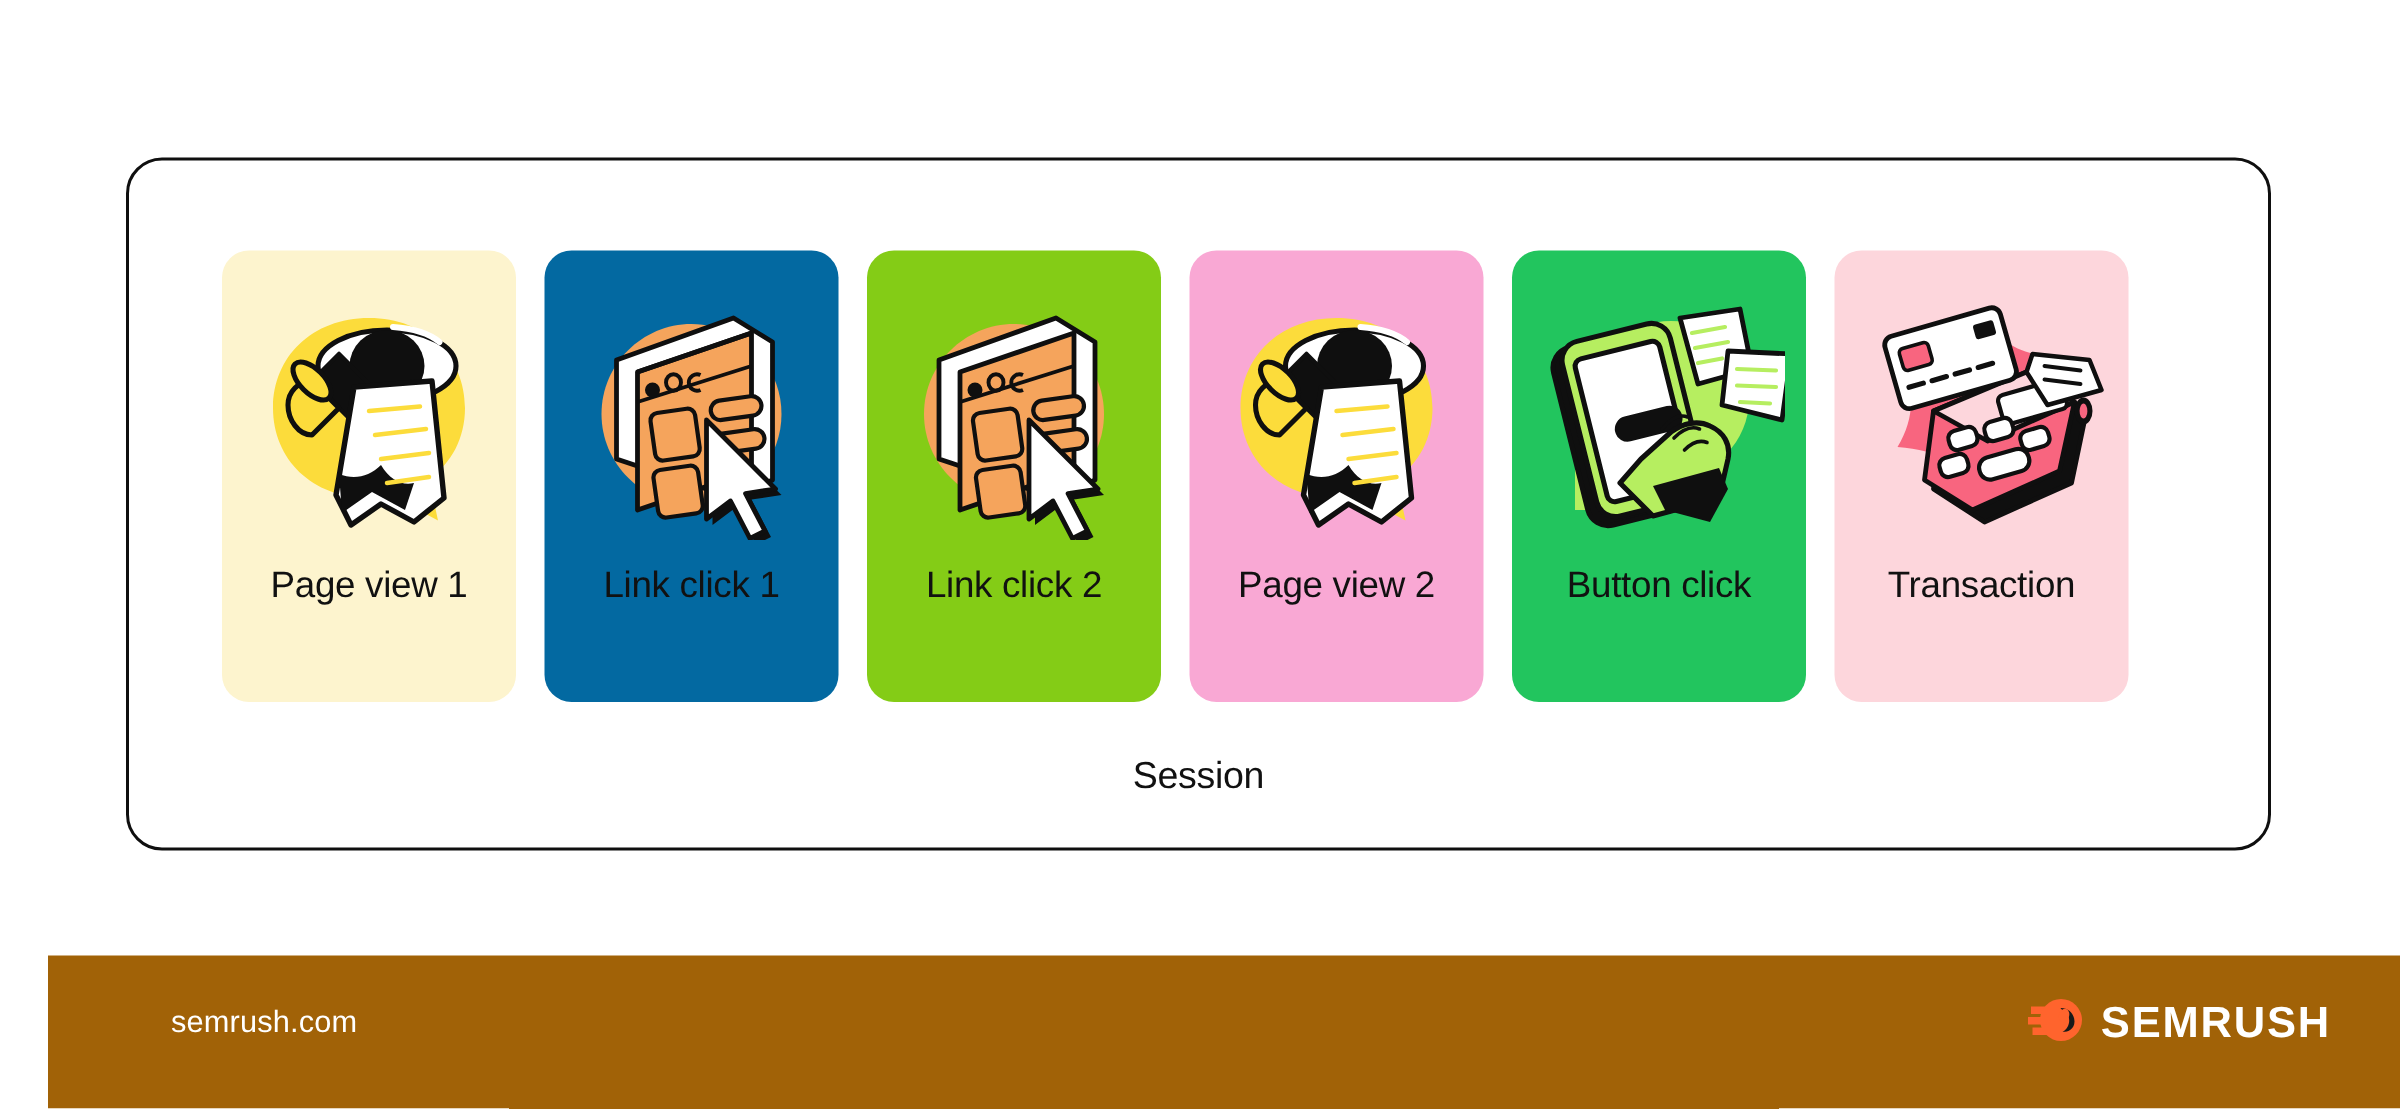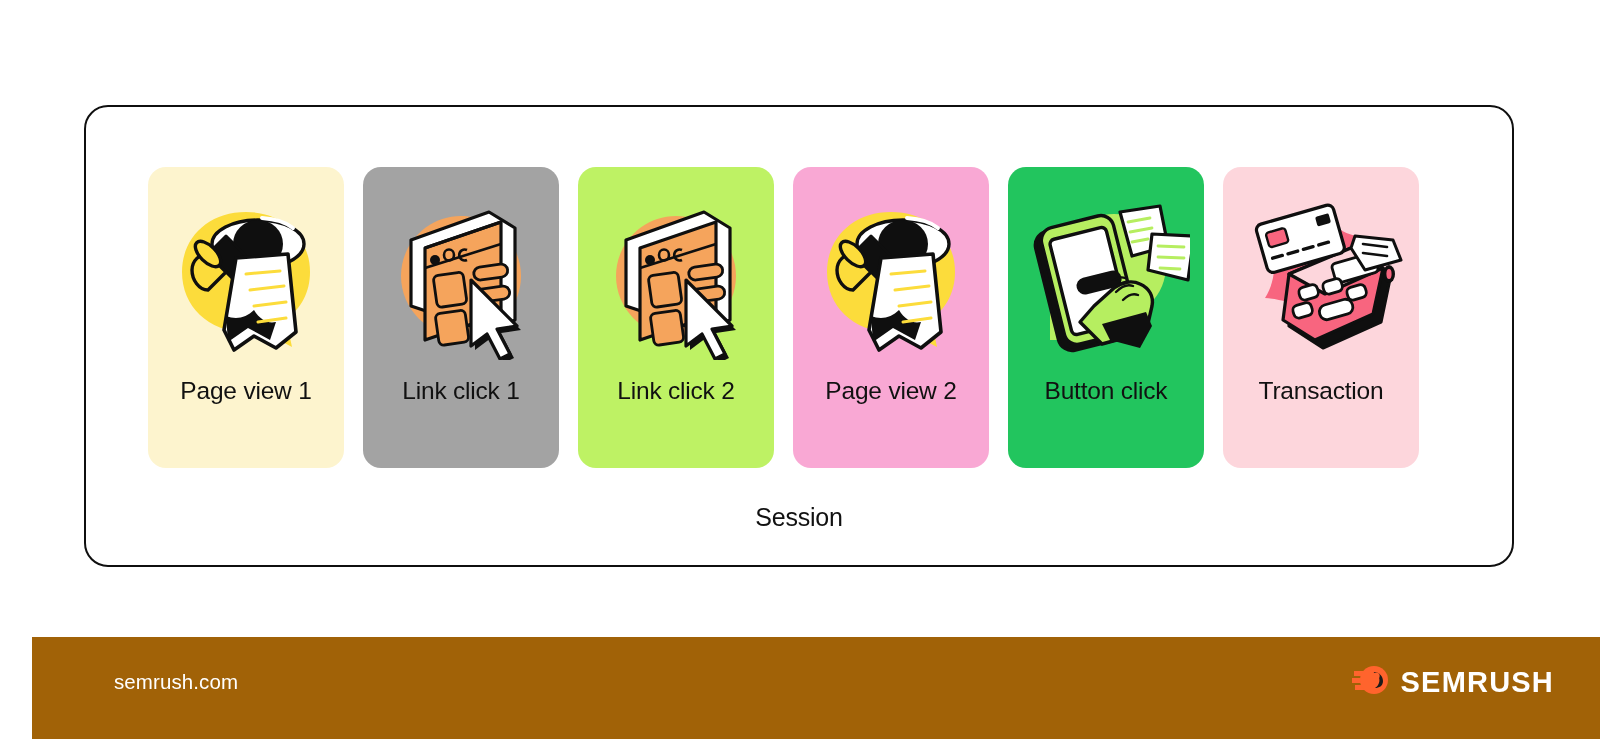--- a/index.html
+++ b/index.html
@@ -139,21 +139,21 @@
             <path d="M30 78c0-9 7-16 16-16l18 18-18 18c-9 0-16-10-16-20z" fill="#FCDC3B" stroke="#0f0f0f" stroke-width="3.4" stroke-linejoin="round"></path>
             <ellipse cx="46" cy="62" rx="8" ry="16" transform="rotate(-45 46 62)" fill="#FCDC3B" stroke="#0f0f0f" stroke-width="3.4"></ellipse>
             <path d="M74 66l52-4 8 78-20 16-22-12-20 14-10-20z" fill="#ffffff" stroke="#0f0f0f" stroke-width="3.6" stroke-linejoin="round"></path>
             <path d="M64 124c10 4 20 2 28-6 6 10 14 14 22 12l-6 18-22-12-20 14z" fill="#0f0f0f"></path>
             <path d="M84 82l34-3M88 98l34-4M92 114l32-4M96 130l28-4" stroke="#FCDC3B" stroke-width="3" stroke-linecap="round" fill="none"></path>
           </svg>
         </div>
         <div class="card-label">Page view 1</div>
       </div>
 
-      <div class="card" style="background:#a3a3a3">
+      <div class="card" style="background:#0369a1">
         <div class="card-art">
           <svg width="168" height="168" viewBox="0 0 168 168">
             <path d="M84 24c33 0 60 27 60 60s-27 60-60 60-60-27-60-60 27-60 60-60z" fill="#F5A45C"></path>
             <path d="M22 46h24v-22h18v22h24v18h-24v22h-18v-22h-24z" fill="#F5A45C" opacity="0"></path>
             <g stroke="#0f0f0f" stroke-width="3.2" stroke-linejoin="round">
               <path d="M34 48l78-28 26 16v92l-26 12-78-26z" fill="#ffffff"></path>
               <path d="M48 56l76-26v92l-76 26z" fill="#F5A45C"></path>
               <path d="M48 56l76-26" fill="none"></path>
               <path d="M48 76l76-24" fill="none" stroke-width="2.6"></path>
             </g>
@@ -166,21 +166,21 @@
               <rect x="96" y="76" width="34" height="13" rx="6.5" transform="rotate(-8 96 76)"></rect>
               <rect x="98" y="98" width="34" height="13" rx="6.5" transform="rotate(-8 98 98)"></rect>
             </g>
             <path d="M98 92l46 46-20 3 13 25-10 5-13-25-16 12z" fill="#0f0f0f"></path>
             <path d="M94 88l46 46-20 3 13 25-10 5-13-25-16 12z" fill="#ffffff" stroke="#0f0f0f" stroke-width="3.2" stroke-linejoin="round"></path>
           </svg>
         </div>
         <div class="card-label">Link click 1</div>
       </div>
 
-      <div class="card" style="background:#bef264">
+      <div class="card" style="background:#84cc16">
         <div class="card-art">
           <svg width="168" height="168" viewBox="0 0 168 168">
             <path d="M84 24c33 0 60 27 60 60s-27 60-60 60-60-27-60-60 27-60 60-60z" fill="#F5A45C"></path>
             <g stroke="#0f0f0f" stroke-width="3.2" stroke-linejoin="round">
               <path d="M34 48l78-28 26 16v92l-26 12-78-26z" fill="#ffffff"></path>
               <path d="M48 56l76-26v92l-76 26z" fill="#F5A45C"></path>
               <path d="M48 76l76-24" fill="none" stroke-width="2.6"></path>
             </g>
             <circle cx="58" cy="68" r="5" fill="#0f0f0f"></circle>
             <ellipse cx="72" cy="63" rx="5" ry="5.5" fill="none" stroke="#0f0f0f" stroke-width="2.6"></ellipse>

